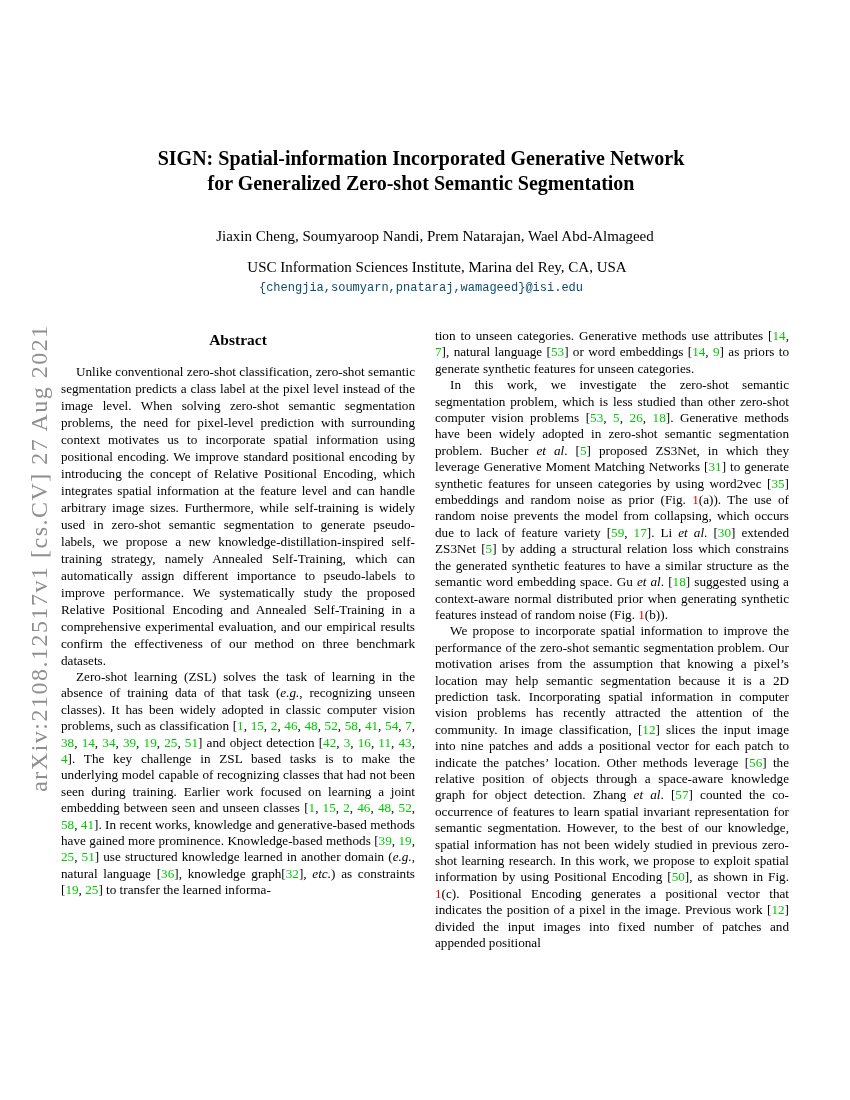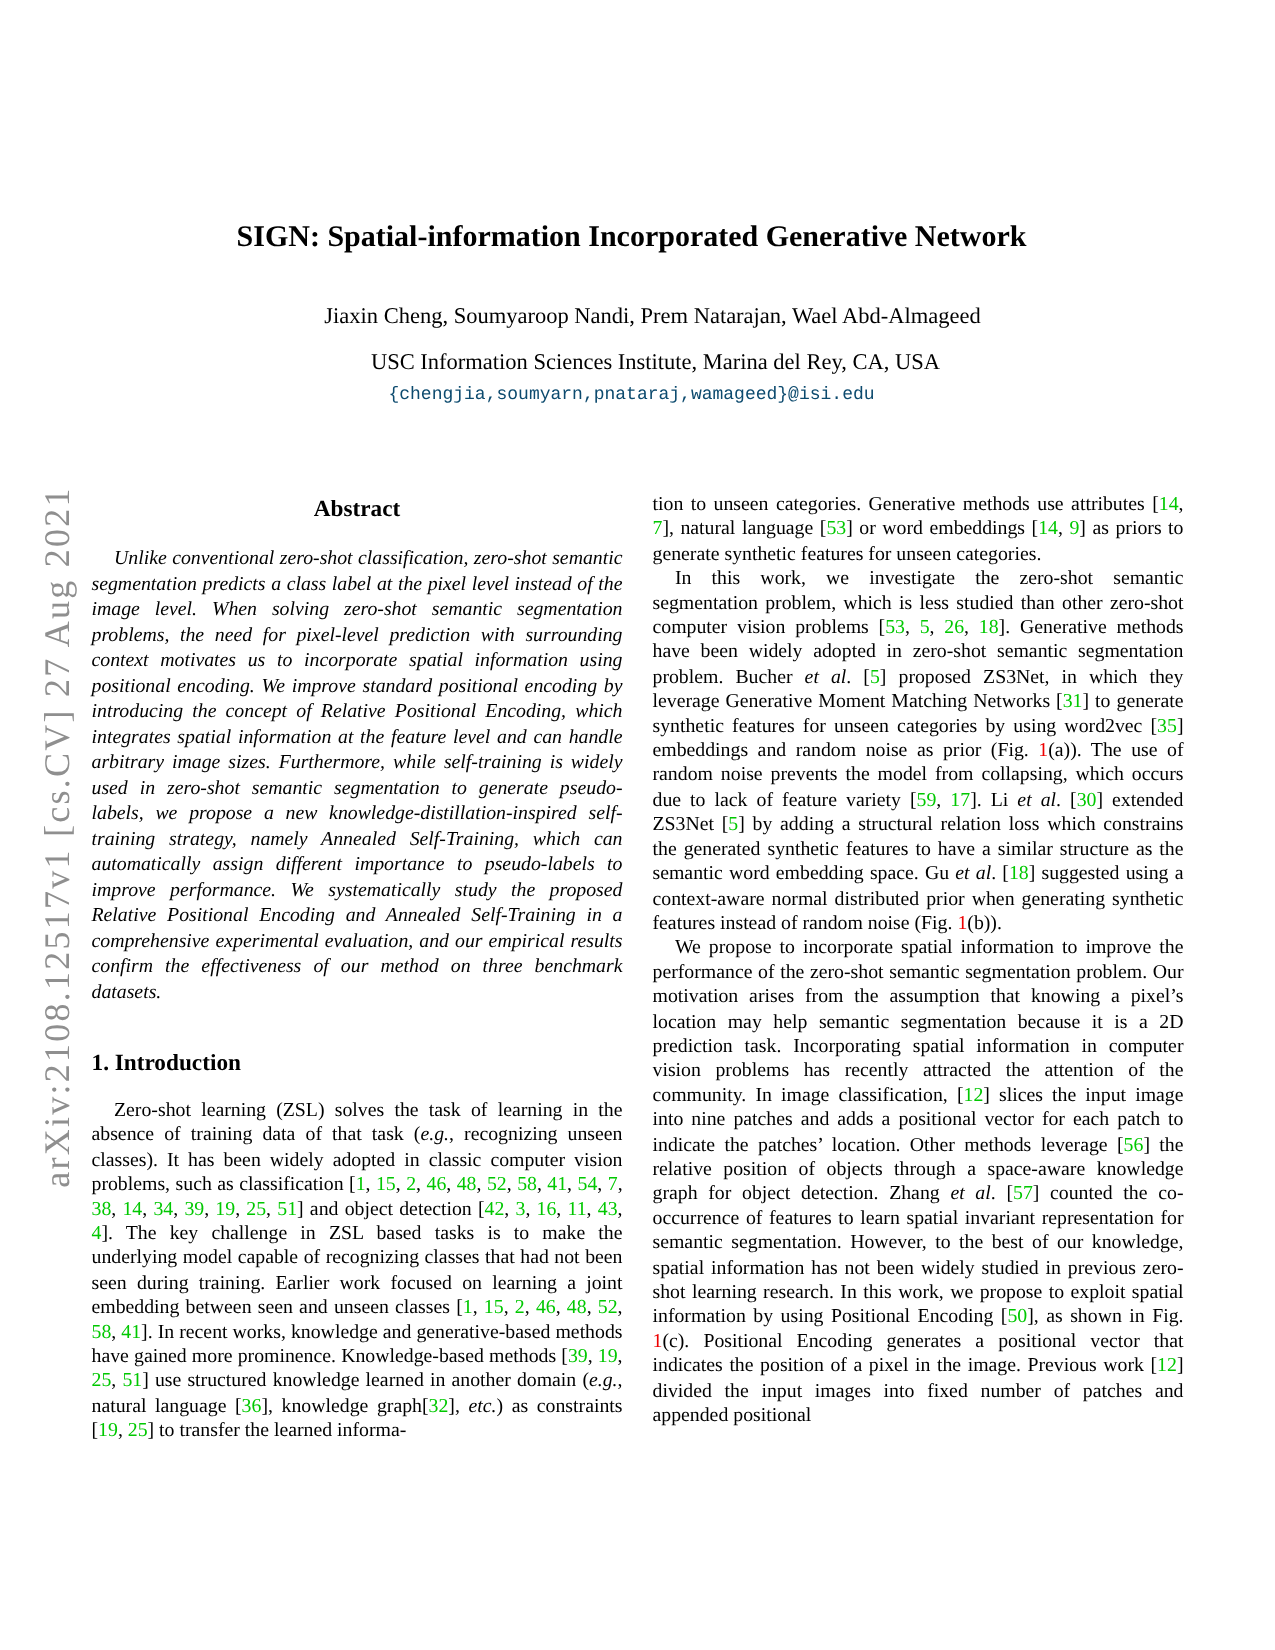--- a/index.html
+++ b/index.html
@@ -56,21 +56,20 @@
   .col-left  { left: 61px; }
   .col-right { left: 435px; }
 
   .abstract-heading {
     text-align: center;
     font-size: 15.5px; font-weight: bold;
     line-height: 20px;
     margin: 2px 0 13px 0;
   }
   .abstract .para {
-    font-style: italic;
     line-height: 17px;
   }
   .section-heading {
     text-align: left;
     font-size: 15.5px; font-weight: bold;
     line-height: 20px;
     margin: 30px 0 13px 0;
   }
 
   .para { margin: 0; padding: 0; text-indent: 15px; }
@@ -81,31 +80,31 @@
 </style>
 </head>
 <body>
 
 <div class="page">
 
   <div class="arxiv-stamp">arXiv:2108.12517v1  [cs.CV]  27 Aug 2021</div>
 
   <div class="header">
     <div class="title-line">SIGN: Spatial-information Incorporated Generative Network</div>
+    <div class="title-line">for Generalized Zero-shot Semantic Segmentation</div>
     <div class="authors">Jiaxin Cheng, Soumyaroop Nandi, Prem Natarajan, Wael Abd-Almageed</div>
     <div class="affiliation">USC Information Sciences Institute, Marina del Rey, CA, USA</div>
     <div class="email">{chengjia,soumyarn,pnataraj,wamageed}@isi.edu</div>
   </div>
 
   <div class="col col-left">
     <div class="abstract-heading">Abstract</div>
     <div class="abstract">
         <p class="para">Unlike conventional zero-shot classification, zero-shot semantic segmentation predicts a class label at the pixel level instead of the image level. When solving zero-shot semantic segmentation problems, the need for pixel-level prediction with surrounding context motivates us to incorporate spatial information using positional encoding. We improve standard positional encoding by introducing the concept of Relative Positional Encoding, which integrates spatial information at the feature level and can handle arbitrary image sizes. Furthermore, while self-training is widely used in zero-shot semantic segmentation to generate pseudo-labels, we propose a new knowledge-distillation-inspired self-training strategy, namely Annealed Self-Training, which can automatically assign different importance to pseudo-labels to improve performance. We systematically study the proposed Relative Positional Encoding and Annealed Self-Training in a comprehensive experimental evaluation, and our empirical results confirm the effectiveness of our method on three benchmark datasets.</p>
       </div>
-    <div class="section-heading">1. Introduction</div>
     <div class="intro-left">
         <p class="para">Zero-shot learning (ZSL) solves the task of learning in the absence of training data of that task (<i>e.g.</i>, recognizing unseen classes). It has been widely adopted in classic computer vision problems, such as classification [<span class="cite">1</span>, <span class="cite">15</span>, <span class="cite">2</span>, <span class="cite">46</span>, <span class="cite">48</span>, <span class="cite">52</span>, <span class="cite">58</span>, <span class="cite">41</span>, <span class="cite">54</span>, <span class="cite">7</span>, <span class="cite">38</span>, <span class="cite">14</span>, <span class="cite">34</span>, <span class="cite">39</span>, <span class="cite">19</span>, <span class="cite">25</span>, <span class="cite">51</span>] and object detection [<span class="cite">42</span>, <span class="cite">3</span>, <span class="cite">16</span>, <span class="cite">11</span>, <span class="cite">43</span>, <span class="cite">4</span>]. The key challenge in ZSL based tasks is to make the underlying model capable of recognizing classes that had not been seen during training. Earlier work focused on learning a joint embedding between seen and unseen classes [<span class="cite">1</span>, <span class="cite">15</span>, <span class="cite">2</span>, <span class="cite">46</span>, <span class="cite">48</span>, <span class="cite">52</span>, <span class="cite">58</span>, <span class="cite">41</span>]. In recent works, knowledge and generative-based methods have gained more prominence. Knowledge-based methods [<span class="cite">39</span>, <span class="cite">19</span>, <span class="cite">25</span>, <span class="cite">51</span>] use structured knowledge learned in another domain (<i>e.g.</i>, natural language [<span class="cite">36</span>], knowledge graph[<span class="cite">32</span>], <i>etc.</i>) as constraints [<span class="cite">19</span>, <span class="cite">25</span>] to transfer the learned informa-</p>
       </div>
   </div>
 
   <div class="col col-right">
     <div class="intro-right">
         <p class="para noindent">tion to unseen categories. Generative methods use attributes [<span class="cite">14</span>, <span class="cite">7</span>], natural language [<span class="cite">53</span>] or word embeddings [<span class="cite">14</span>, <span class="cite">9</span>] as priors to generate synthetic features for unseen categories.</p>
         <p class="para">In this work, we investigate the zero-shot semantic segmentation problem, which is less studied than other zero-shot computer vision problems [<span class="cite">53</span>, <span class="cite">5</span>, <span class="cite">26</span>, <span class="cite">18</span>]. Generative methods have been widely adopted in zero-shot semantic segmentation problem. Bucher <i>et al</i>. [<span class="cite">5</span>] proposed ZS3Net, in which they leverage Generative Moment Matching Networks [<span class="cite">31</span>] to generate synthetic features for unseen categories by using word2vec [<span class="cite">35</span>] embeddings and random noise as prior (Fig. <span class="figref">1</span>(a)). The use of random noise prevents the model from collapsing, which occurs due to lack of feature variety [<span class="cite">59</span>, <span class="cite">17</span>]. Li <i>et al</i>. [<span class="cite">30</span>] extended ZS3Net [<span class="cite">5</span>] by adding a structural relation loss which constrains the generated synthetic features to have a similar structure as the semantic word embedding space. Gu <i>et al</i>. [<span class="cite">18</span>] suggested using a context-aware normal distributed prior when generating synthetic features instead of random noise (Fig. <span class="figref">1</span>(b)).</p>
         <p class="para">We propose to incorporate spatial information to improve the performance of the zero-shot semantic segmentation problem. Our motivation arises from the assumption that knowing a pixel’s location may help semantic segmentation because it is a 2D prediction task. Incorporating spatial information in computer vision problems has recently attracted the attention of the community. In image classification, [<span class="cite">12</span>] slices the input image into nine patches and adds a positional vector for each patch to indicate the patches’ location. Other methods leverage [<span class="cite">56</span>] the relative position of objects through a space-aware knowledge graph for object detection. Zhang <i>et al</i>. [<span class="cite">57</span>] counted the co-occurrence of features to learn spatial invariant representation for semantic segmentation. However, to the best of our knowledge, spatial information has not been widely studied in previous zero-shot learning research. In this work, we propose to exploit spatial information by using Positional Encoding [<span class="cite">50</span>], as shown in Fig. <span class="figref">1</span>(c). Positional Encoding generates a positional vector that indicates the position of a pixel in the image. Previous work [<span class="cite">12</span>] divided the input images into fixed number of patches and appended positional</p>

